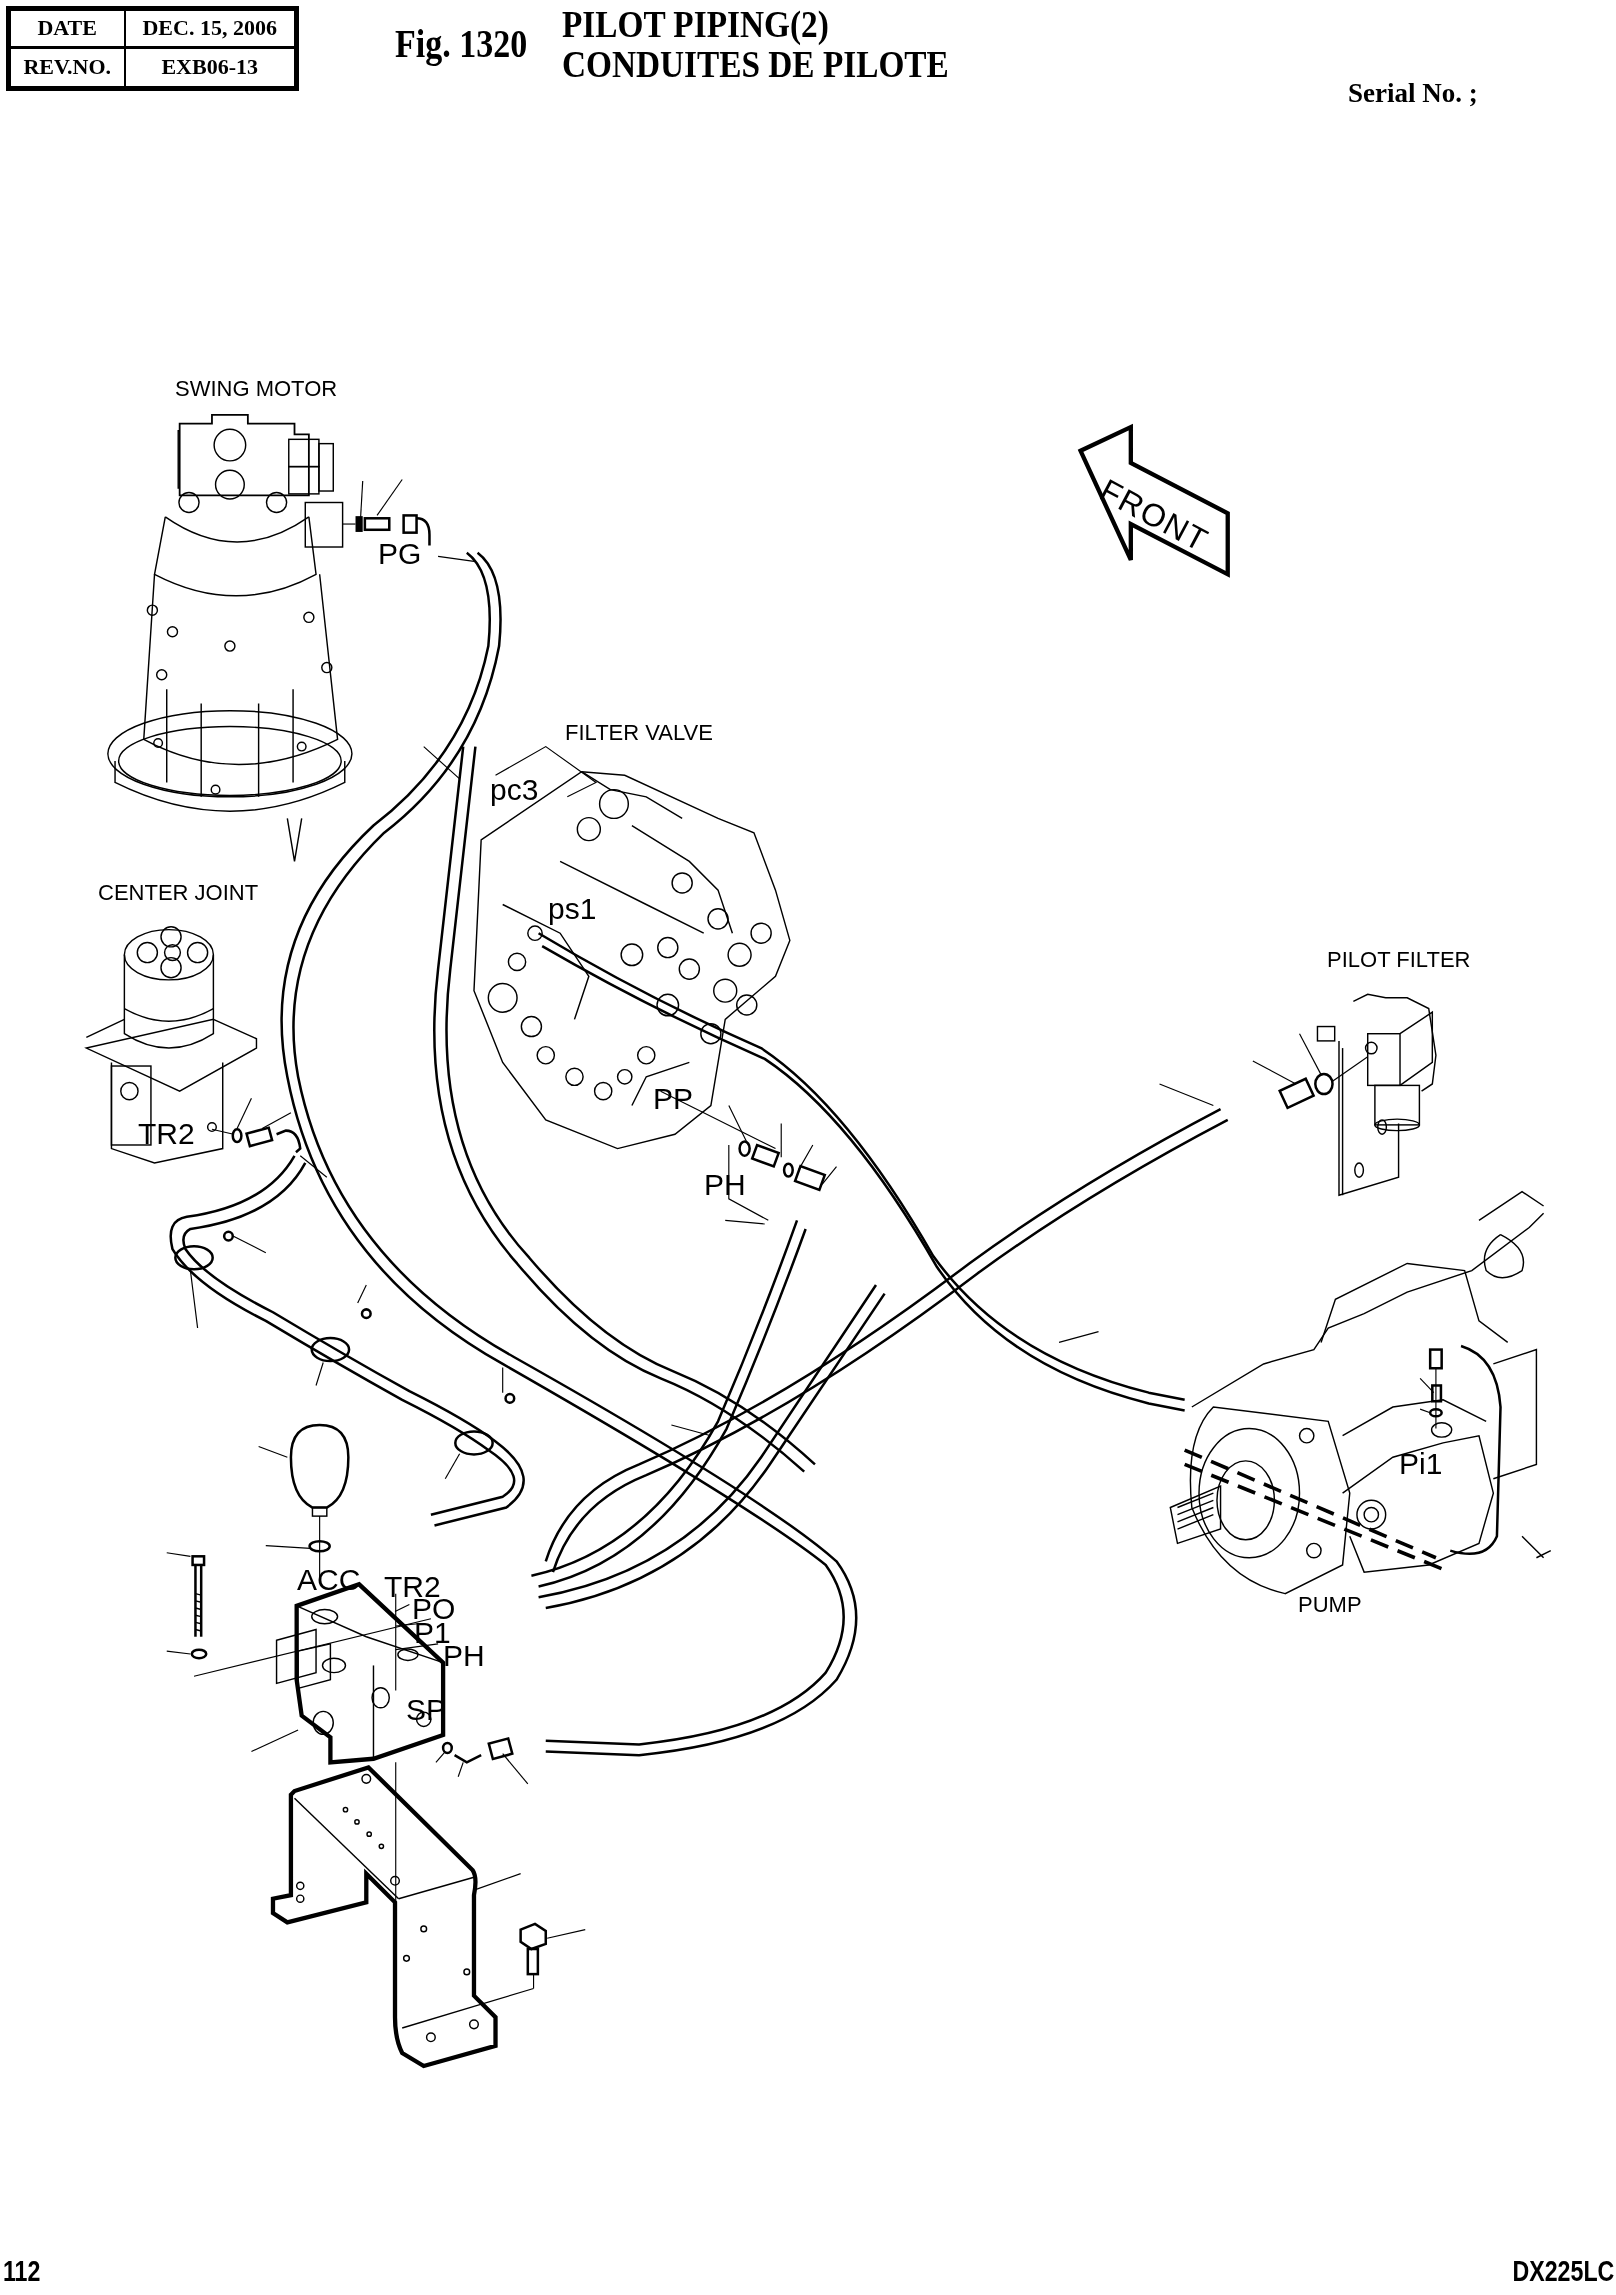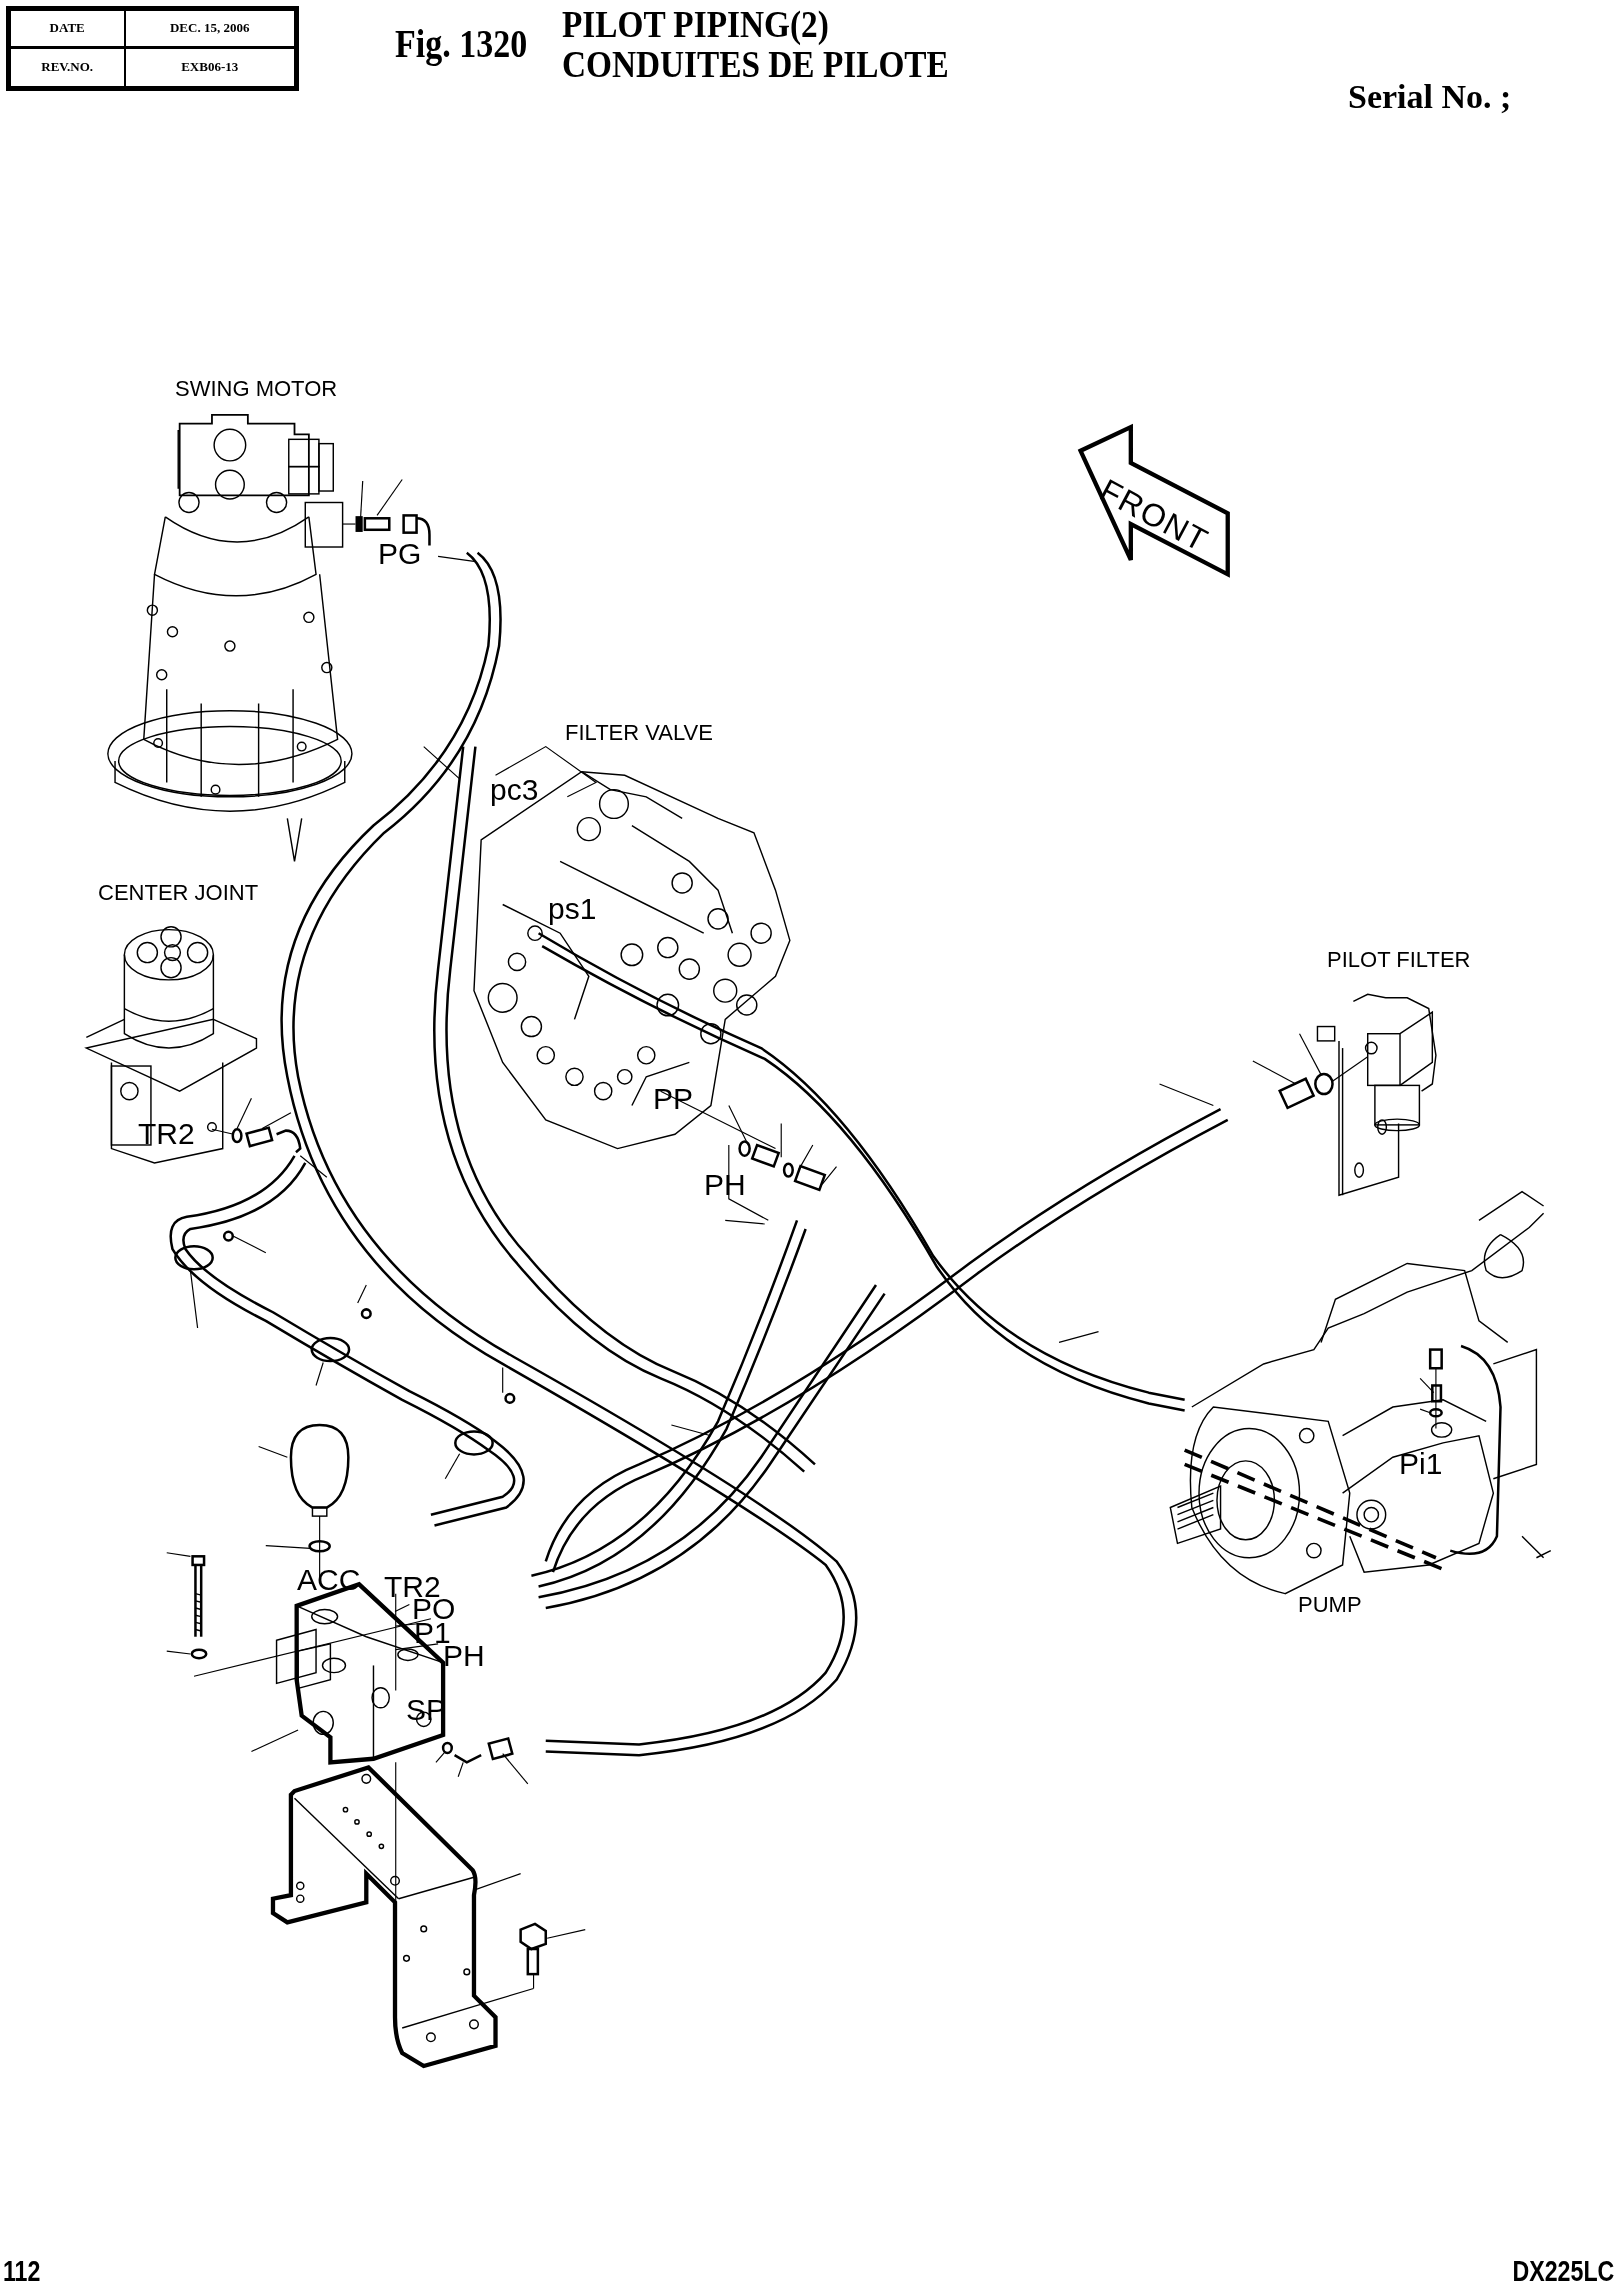--- a/index.html
+++ b/index.html
@@ -1,24 +1,24 @@
 <!DOCTYPE html>
 <html style="font-size:11.5px"><head>
 <meta charset="utf-8">
 <style>
   html,body{margin:0;padding:0;background:#ffffff;}
   body{width:1617px;height:2295px;position:relative;overflow:hidden;font-family:"Liberation Sans",sans-serif;color:#000;}
   
   #hdr-table{position:absolute;left:5.7px;top:5.7px;width:293px;height:85px;border:4.3px solid #000;box-sizing:border-box;display:grid;grid-template-columns:115px 1fr;grid-template-rows:1fr 1fr;}
-  #hdr-table .cell{display:flex;align-items:center;justify-content:center;font-family:"Liberation Serif",serif;font-weight:bold;font-size:13px;border:1.1px solid #000;box-sizing:border-box;letter-spacing:0px;}
+  #hdr-table .cell{display:flex;align-items:center;justify-content:center;font-family:"Liberation Serif",serif;font-weight:bold;font-size:22px;border:1.1px solid #000;box-sizing:border-box;letter-spacing:0px;}
   #hdr-table .mid{border-bottom:2.2px solid #000;}
   #fig-no{position:absolute;left:395px;top:20px;font-family:"Liberation Serif",serif;font-weight:bold;font-size:40px;transform:scaleX(0.85);transform-origin:left top;}
   #title-en{position:absolute;left:562px;top:2.9px;font-family:"Liberation Serif",serif;font-weight:bold;font-size:37px;transform:scaleX(0.9);transform-origin:left top;white-space:nowrap;}
   #title-fr{position:absolute;left:562px;top:43px;font-family:"Liberation Serif",serif;font-weight:bold;font-size:37px;transform:scaleX(0.9);transform-origin:left top;white-space:nowrap;}
-  #serial{position:absolute;left:1348px;top:78px;font-family:"Liberation Serif",serif;font-weight:bold;font-size:34px;white-space:nowrap;}
+  #serial{position:absolute;left:1348px;top:78px;font-family:"Liberation Serif",serif;font-weight:bold;font-size:27px;white-space:nowrap;}
   .lbl{position:absolute;font-family:"Liberation Sans",sans-serif;font-size:22px;white-space:nowrap;line-height:1;}
   .plbl{position:absolute;font-family:"Liberation Sans",sans-serif;font-size:30px;white-space:nowrap;line-height:1;}
   #page-num{position:absolute;left:2.9px;top:2255px;font-weight:bold;font-size:29px;transform:scaleX(0.8);transform-origin:left top;}
   #model{position:absolute;right:2.9px;top:2255px;font-weight:bold;font-size:29px;transform:scaleX(0.8);transform-origin:right top;}
   svg#drawing{position:absolute;left:0;top:0;}
   svg#drawing .t{stroke:#000;fill:none;stroke-width:2;}
   svg#drawing .m{stroke:#000;fill:none;stroke-width:3.5;}
   svg#drawing .k{stroke:#000;fill:none;stroke-width:6;}
   svg#drawing .w{stroke:#000;fill:#fff;stroke-width:2.5;}
   svg#drawing .ld{stroke:#000;fill:none;stroke-width:1.6;}

